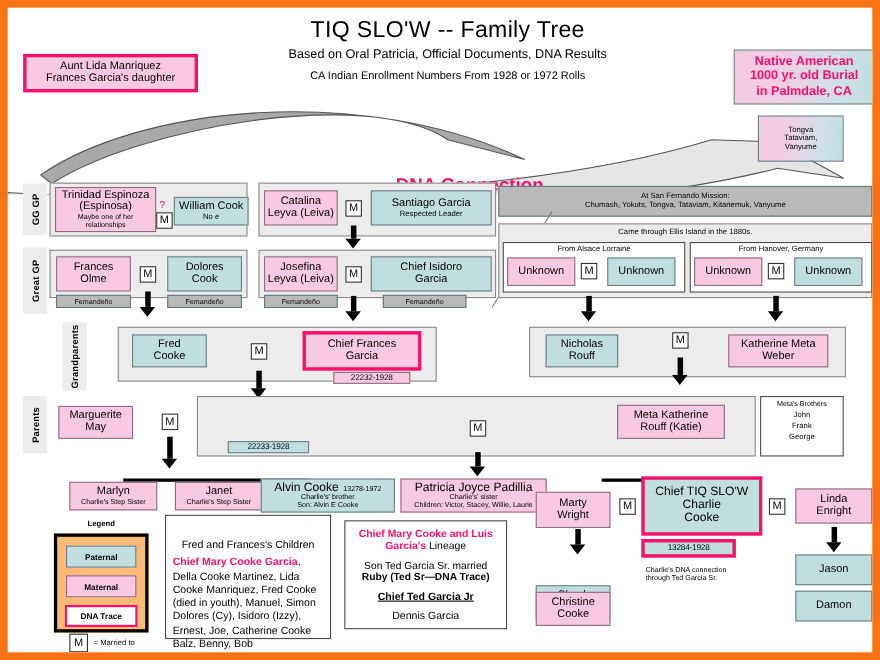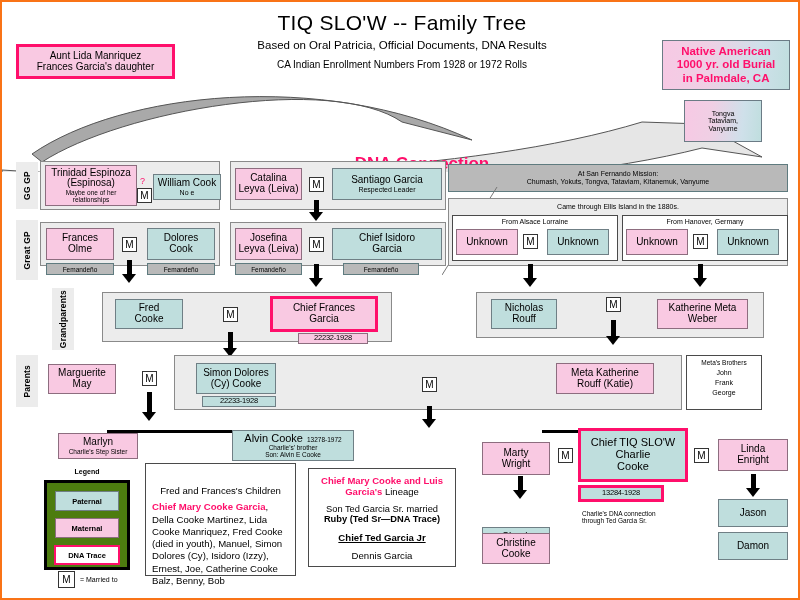--- a/index.html
+++ b/index.html
@@ -1,17 +1,17 @@
 <!DOCTYPE html>
 <html><head>
 <meta charset="utf-8">
 <style>
   html,body{margin:0;padding:0;background:#ffffff;}
   body{width:800px;height:600px;font-family:"Liberation Sans",sans-serif;color:#000;}
-  #stage{position:relative;width:800px;height:600px;overflow:hidden;background:#fff;border:2px solid #f97316;box-sizing:border-box;}
+  #stage{position:relative;width:800px;height:600px;overflow:hidden;background:#fff;border:7px solid #f97316;box-sizing:border-box;}
   .abs{position:absolute;box-sizing:border-box;}
 
   
   .box{display:flex;flex-direction:column;align-items:center;justify-content:center;
        text-align:center;line-height:1.08;}
   .pat{background:#bfdedd;border:1px solid #6f7f85;}
   .mat{background:#f9c9e2;border:1px solid #8d6d7f;}
   .grey{background:#b9b9b9;border:1px solid #5f7b7f;}
   .panel{background:#ececec;border:1px solid #8a8a8a;}
   .panelw{background:#ffffff;border:1px solid #4a4a4a;}
@@ -45,21 +45,21 @@
         border:1px solid #6b7b85;}
   .nativetxt{color:#ff0f6b;font-weight:bold;font-size:11.5px;line-height:1.18;}
 
   
   .rail{background:#ececec;display:flex;align-items:center;justify-content:center;}
   .rail span{writing-mode:vertical-rl;transform:rotate(180deg);font-size:8.5px;font-weight:bold;letter-spacing:.2px;}
 
   .ethn{background:#b9b9b9;border:1px solid #5f7b7f;font-size:6.5px;
         display:flex;align-items:center;justify-content:center;}
 
-  .legendbox{border:3px solid #000;background:#4d7c0f;}
+  .legendbox{border:3px solid #000;background:#fdba74;}
   .legrow{font-size:7.5px;font-weight:bold;display:flex;align-items:center;justify-content:center;}
 
   .listbox{font-size:9.6px;line-height:1.28;text-align:left;}
   .redb{color:#ff0f6b;font-weight:bold;}
   .ctr{text-align:center;}
   .u{text-decoration:underline;font-weight:bold;}
   .qm{color:#ff0f6b;font-size:9px;}
 </style>
 </head>
 <body>
@@ -250,24 +250,20 @@
     <div class="nm-s">Marguerite</div>
     <div class="nm-s">May</div>
   </div>
   <div class="abs mmark" style="left:140px;top:369px;">M</div>
   <div class="abs arrow" style="left:140px;top:390px;">
     <div class="vshaft" style="height:20px;"></div>
       <div class="vhead"></div>
   </div>
 
   <div class="abs panel" style="left:172px;top:353px;width:508px;height:55px;"></div>
-  <div class="abs box pat" style="left:194px;top:361px;width:80px;height:31px;">
-    <div class="nm-s">Simon Dolores</div>
-    <div class="nm-s">(Cy) Cooke</div>
-  </div>
   <div class="abs box pat" style="left:200px;top:394px;width:74px;height:11px;">
     <div class="enroll">22233-1928</div>
   </div>
   <div class="abs mmark" style="left:420px;top:375px;">M</div>
   <div class="abs box mat" style="left:554px;top:361px;width:98px;height:31px;">
     <div class="nm-s">Meta Katherine</div>
     <div class="nm-s">Rouff  (Katie)</div>
   </div>
   <div class="abs panelw" style="left:684px;top:353px;width:76px;height:55px;padding-top:3px;">
     <div class="sub ctr">Meta's Brothers</div>
@@ -280,30 +276,39 @@
       <div class="vhead"></div>
   </div>
 
   <div class="abs hbar" style="left:105px;top:428px;width:170px;"></div>
   <div class="abs hbar" style="left:540px;top:428px;width:84px;"></div>
 
   <div class="abs box mat" style="left:56px;top:431px;width:80px;height:26px;">
     <div class="nm-s">Marlyn</div>
     <div class="sub">Charlie's Step Sister</div>
   </div>
+  <div class="abs box mat" style="left:152px;top:431px;width:80px;height:26px;">
+    <div class="nm-s">Janet</div>
+    <div class="sub">Charlie's Step Sister</div>
+  </div>
 
   <div class="abs box pat" style="left:230px;top:428px;width:122px;height:31px;">
     <div style="display:flex;align-items:baseline;gap:4px;">
       <span class="nm">Alvin Cooke</span>
       <span class="sub">13278-1972</span>
     </div>
     <div class="sub">Charlie's' brother</div>
     <div class="sub">Son:  Alvin E Cooke</div>
   </div>
 
+  <div class="abs box mat" style="left:357px;top:428px;width:133px;height:31px;">
+    <div class="nm">Patricia Joyce Padillia</div>
+    <div class="sub">Charlie's' sister</div>
+    <div class="sub">Children:  Victor, Stacey, Willie, Laurie</div>
+  </div>
 
   <div class="abs box mat" style="left:480px;top:440px;width:68px;height:33px;">
     <div class="nm-s">Marty</div>
     <div class="nm-s">Wright</div>
   </div>
   <div class="abs mmark" style="left:556px;top:446px;">M</div>
   <div class="abs arrow" style="left:511px;top:474px;">
     <div class="vshaft" style="height:14px;"></div>
       <div class="vhead"></div>
   </div>

